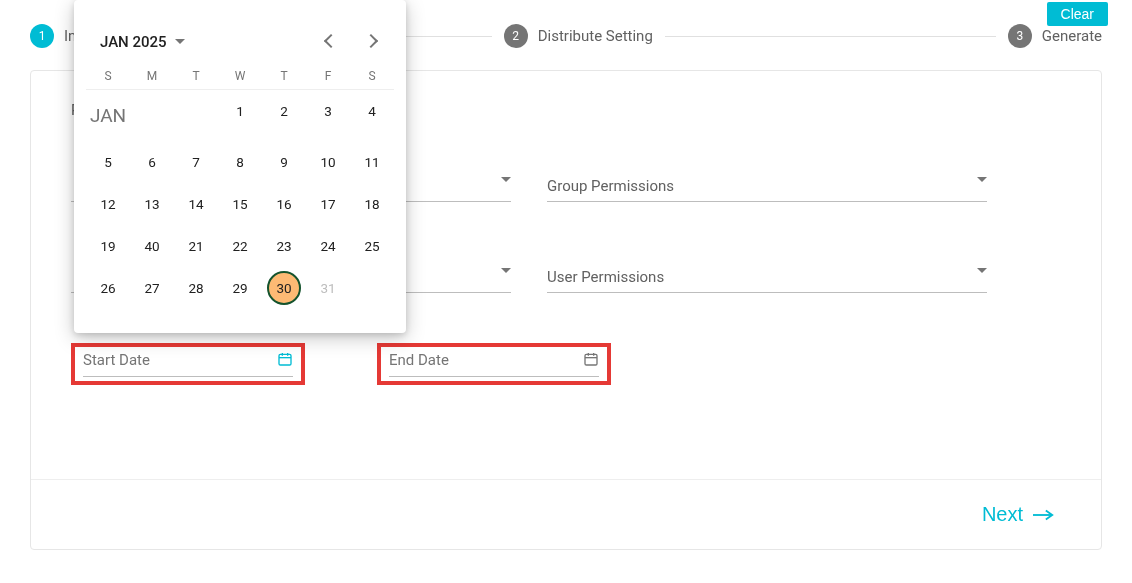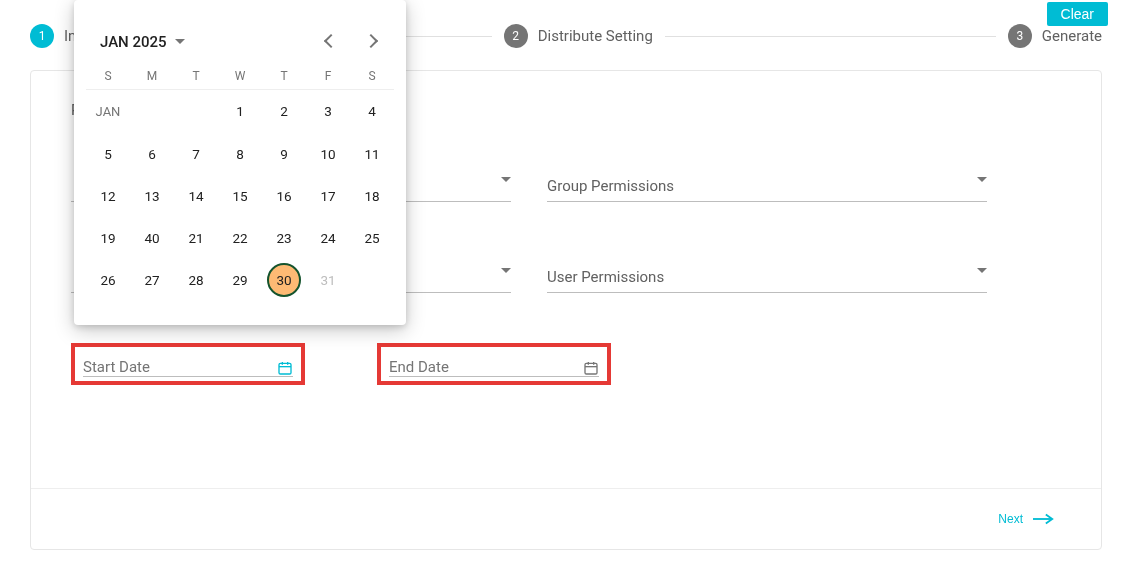--- a/index.html
+++ b/index.html
@@ -127,21 +127,21 @@
     height: 42px;
     display: flex;
     align-items: center;
     padding: 0 8px;
     position: relative;
   }
   .date-inner {
     flex: 1;
     border-bottom: 1px solid #bdbdbd;
     display: flex;
-    align-items: flex-end;
+    align-items: flex-start;
     justify-content: space-between;
     height: 26px;
   }
   .date-ph {
     font-size: 15px;
     color: #757575;
   }
   .cal-icon {
     width: 16px; height: 16px;
     display: inline-block;
@@ -153,21 +153,21 @@
     border-top: 1px solid #eee;
     display: flex;
     justify-content: flex-end;
     align-items: center;
     padding: 22px 40px;
     position: absolute;
     left: 0; right: 0; bottom: 0;
   }
   .next-btn {
     color: #00bcd4;
-    font-size: 12px;
+    font-size: 20px;
     background: none;
     border: none;
     cursor: pointer;
     display: flex;
     align-items: center;
     gap: 10px;
   }
   .arrow-icon {
     width: 22px; height: 12px;
   }
@@ -223,21 +223,21 @@
     text-align: center;
     padding: 0 8px;
   }
   .dp-dow {
     font-size: 12px;
     color: #757575;
     padding: 8px 0 6px 0;
     border-bottom: 1px solid #eee;
   }
   .dp-monthlabel {
-    font-size: 13px;
+    font-size: 19px;
     color: #757575;
     padding: 14px 0;
     text-align: center;
   }
   .dp-cell {
     padding: 12px 0;
     font-size: 13.5px;
     color: #212121;
     cursor: pointer;
     position: relative;

